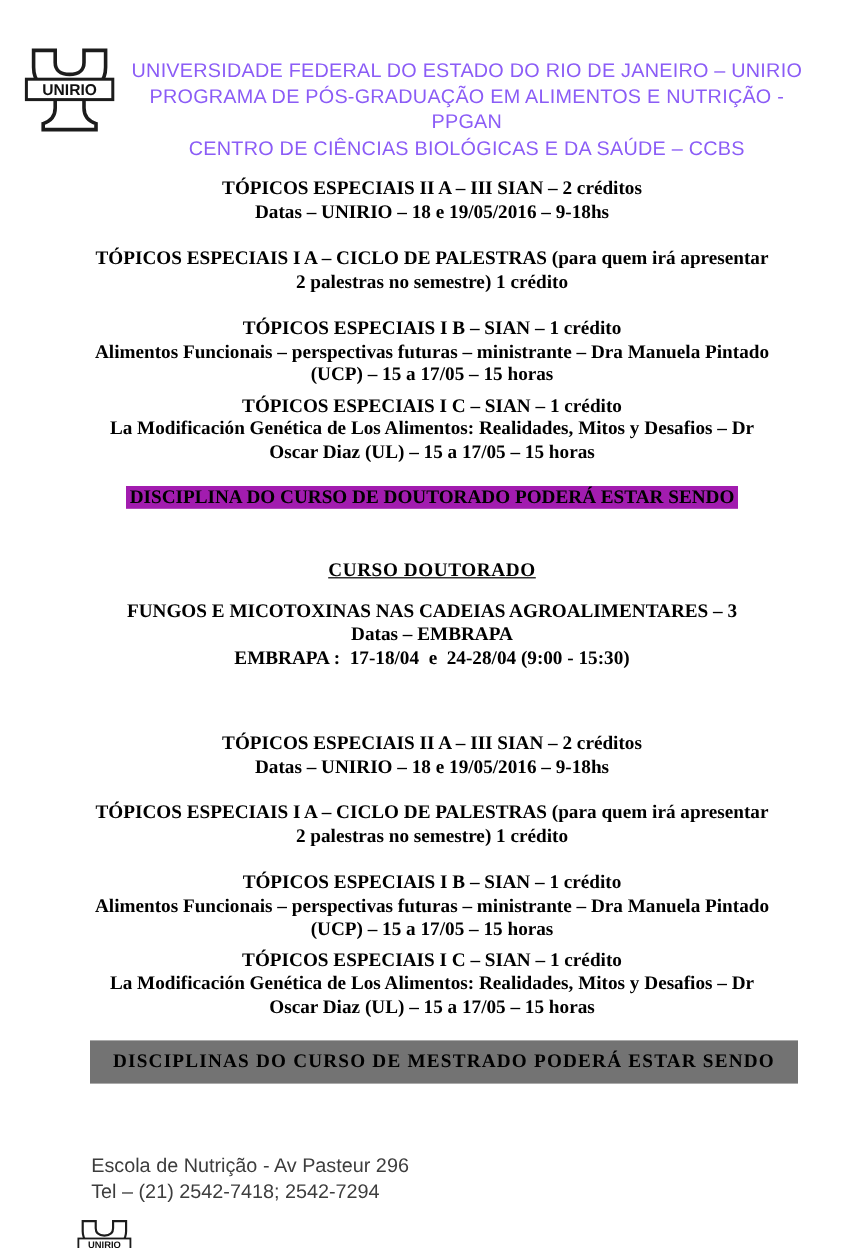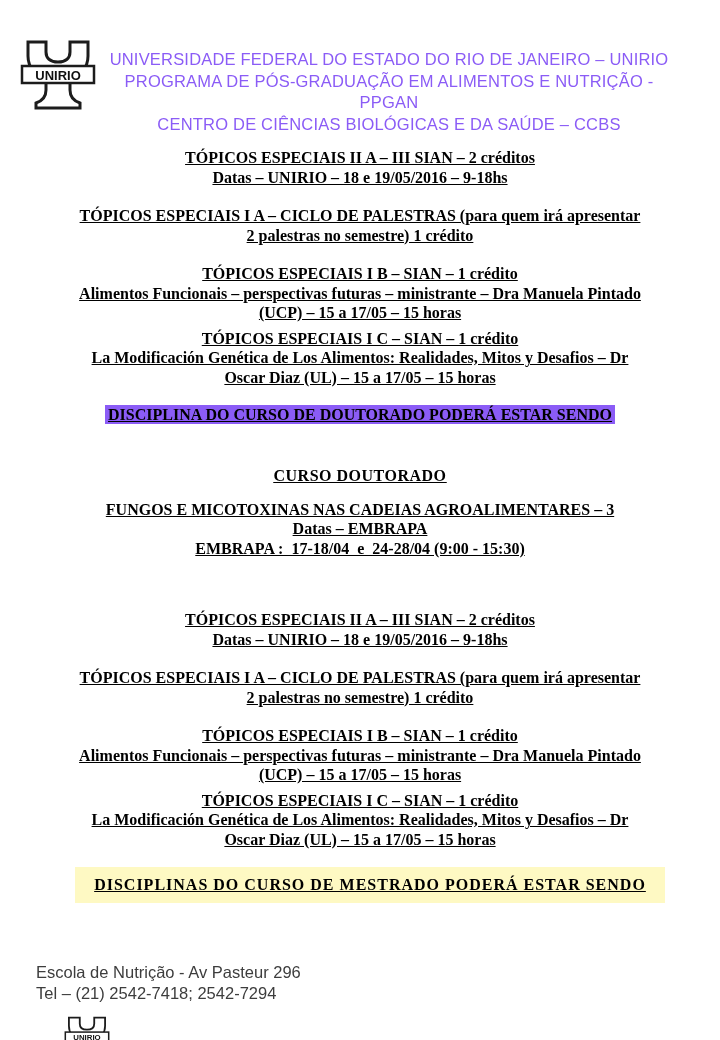--- a/index.html
+++ b/index.html
@@ -39,65 +39,64 @@
   
   .content {
     position: absolute;
     top: 148px; left: 0;
     width: 720px;
     text-align: center;
     color: #000000;
     font-weight: bold;
     font-size: 16px;
     line-height: 19.5px;
-    text-decoration: underline;
   }
   .para { margin: 0 42px 19px; }
   .para.mb6  { margin-bottom: 6px; }
   .para.mb14 { margin-bottom: 14px; }
   .para.mb16 { margin-bottom: 16px; }
   .para.mb18 { margin-bottom: 18px; }
   .para.mb34 { margin-bottom: 52px; }
   .line { display: block; white-space: pre-wrap; }
 
   
   .hl-para .line { line-height: 23px; }
   mark.hl {
-    background: #8b5cf6;
+    background: #a21caf;
     color: #000;
     padding: 1px 3px;
   }
 
   
   .heading-u .line { text-decoration: underline; letter-spacing: 0.5px; margin-top: 40px; }
 
   
   .notice-block {
     margin: 0 55px 0 75px;
-    background: #fef9c3;
+    background: #737373;
     padding: 8px 6px;
     font-size: 16px;
     line-height: 20px;
     letter-spacing: 1px;
     font-weight: bold;
     color: #000;
     text-align: center;
   }
   .notice-block .line { display: block; white-space: pre-wrap; }
 
   
   .footer {
     position: absolute;
     left: 36px; top: 962px;
     font-family: "Liberation Sans", "DejaVu Sans", sans-serif;
     font-size: 16.5px;
     line-height: 20.5px;
     color: #3d3d3d;
   }
-  .footer .line { display: block; }
+  .footer .line { display: block; margin-left: 40px; }
 
   
   .logo-bottom {
     position: absolute;
     left: 64px; top: 1014px;
     width: 46px; height: 48px;
   }
 </style>
 </head>
 <body>

